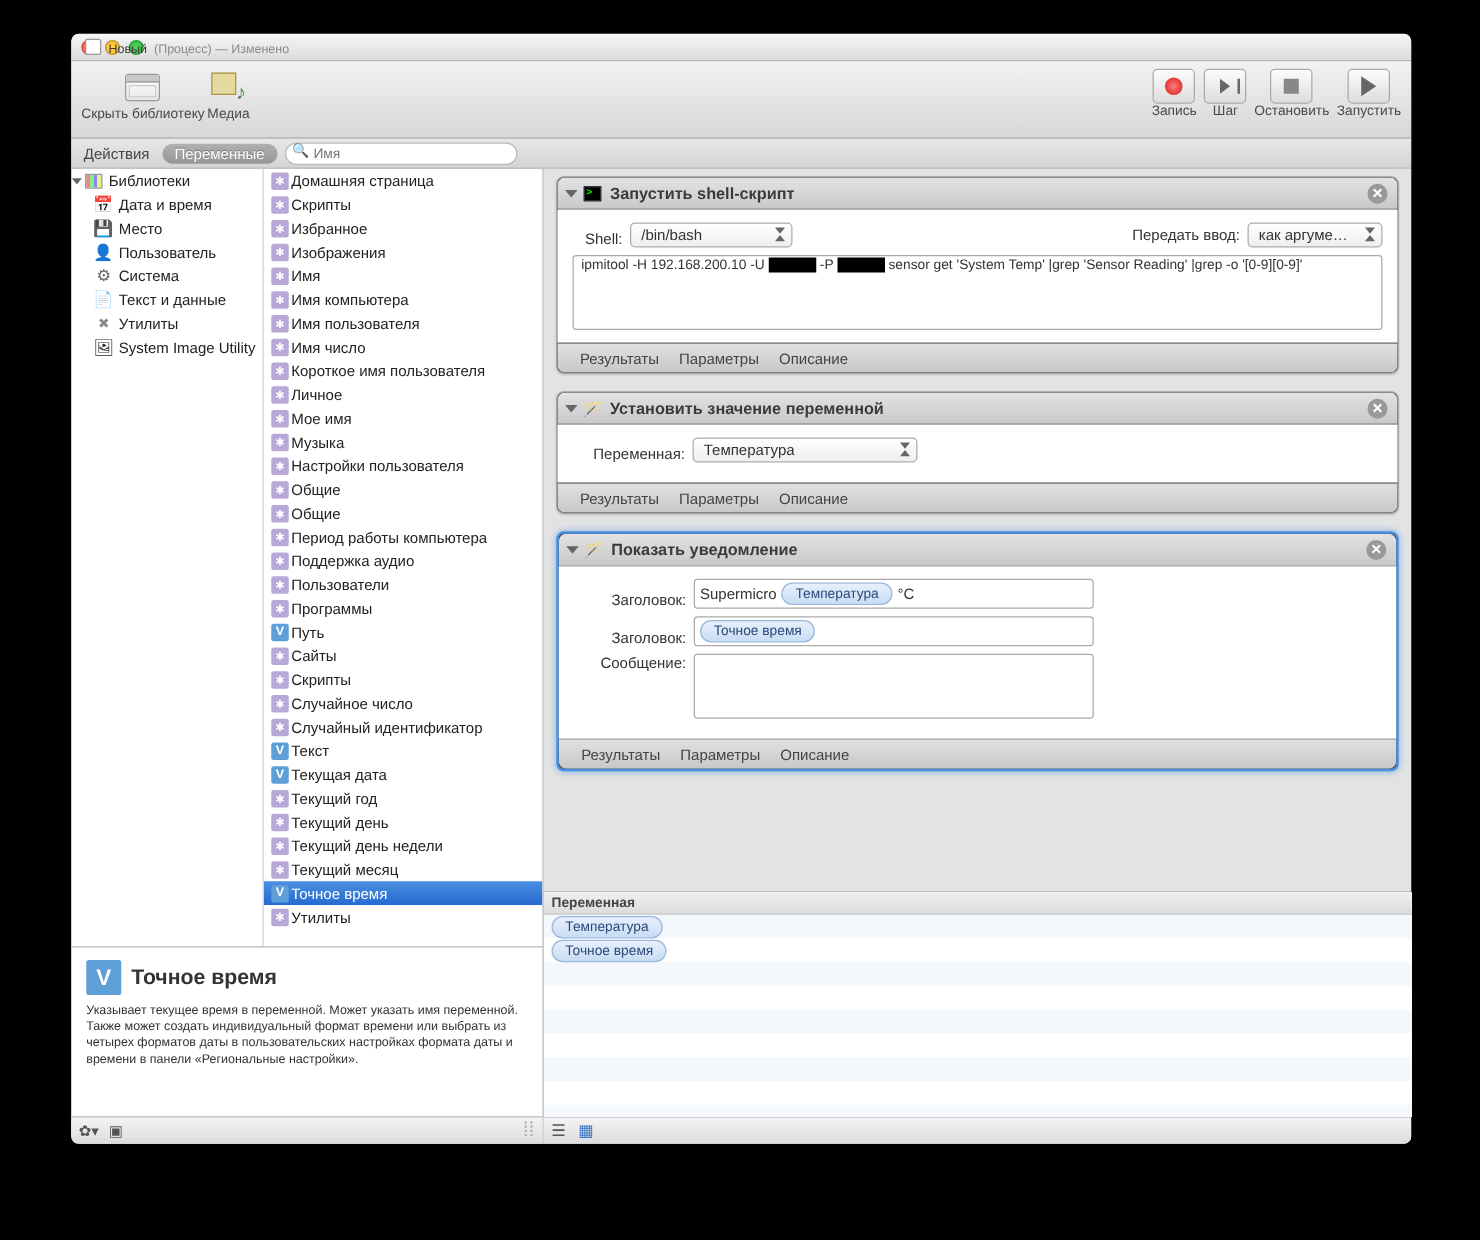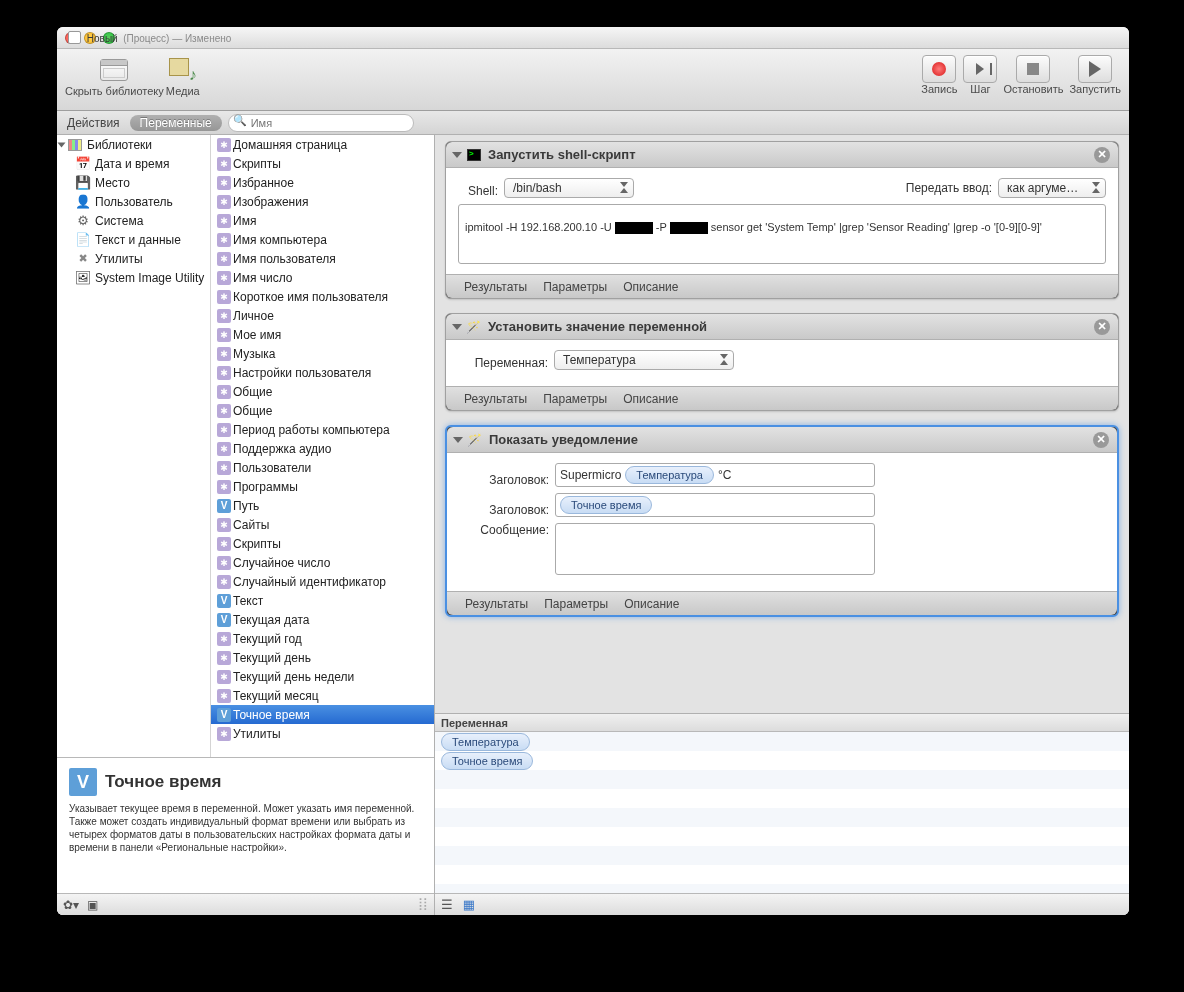--- a/index.html
+++ b/index.html
@@ -72,21 +72,21 @@
 .action-header .aicon { width:16px; height:16px; margin-right:6px; display:inline-flex; align-items:center; justify-content:center; }
 .close-x { margin-left:auto; width:16px; height:16px; border-radius:50%; background:#999; color:#fff; display:flex; align-items:center; justify-content:center; font-size:11px; cursor:pointer; }
 .action-body { padding: 10px 12px; background:#fff; font-size:12px; color:#333; }
 .form-row { display:flex; align-items:flex-end; margin-bottom:6px; gap:6px; }
 .form-label { width: 90px; text-align:right; font-size:12px; }
 .select { height:20px; border:1px solid #aaa; border-radius:4px; background:linear-gradient(#fff,#eee); padding:0 18px 0 8px; font-size:12px; position:relative; display:inline-flex; align-items:center; cursor:pointer; }
 .select::after { content:""; position:absolute; right:5px; top:4px; width:0; height:0; border-left:4px solid transparent; border-right:4px solid transparent; border-top:5px solid #666; }
 .select::before { content:""; position:absolute; right:5px; bottom:4px; width:0; height:0; border-left:4px solid transparent; border-right:4px solid transparent; border-bottom:5px solid #666; display:none; }
 .select.updown::before { display:block; }
 .select.updown::after { top:3px; }
-.textarea { width: 100%; border:1px solid #aaa; border-radius:3px; padding:16px 6px; font-size:11px; font-family: Monaco, monospace; min-height:60px; background:#fff; }
+.textarea { width: 100%; border:1px solid #aaa; border-radius:3px; padding:0 6px; font-size:11px; font-family: Monaco, monospace; min-height:60px; background:#fff; }
 .text-input { border:1px solid #aaa; border-radius:3px; padding:2px 4px; font-size:12px; background:#fff; }
 .pill { display:inline-flex; align-items:center; height:18px; padding:0 10px; border-radius:9px; background:linear-gradient(#e8f0fc,#c8dcf4); border:1px solid #9ab8dc; font-size:11px; color:#2a4a7a; }
 .action-footer { height:24px; background:linear-gradient(#e0e0e0,#c8c8c8); border-radius:0 0 6px 6px; display:flex; align-items:center; gap:16px; padding-left:18px; font-size:12px; color:#444; border-top:1px solid #b0b0b0; }
 .passinput-row { display:flex; align-items:center; justify-content:flex-end; gap:6px; position:absolute; right:12px; }
 .var-table { height: 180px; background:#fff; border-top:1px solid #b0b0b0; overflow:auto; }
 .var-header { height:18px; background:linear-gradient(#f0f0f0,#dcdcdc); border-bottom:1px solid #b8b8b8; font-size:11px; color:#444; display:flex; align-items:center; padding-left:6px; font-weight:bold; }
 .var-row { height:19px; display:flex; align-items:center; padding-left:6px; }
 .var-row:nth-child(odd){ background:#f4f7fb; }
 .var-row:nth-child(even){ background:#fff; }
 .right-footer { height:22px; border-top:1px solid #b8b8b8; background:linear-gradient(#f4f4f4,#dcdcdc); display:flex; align-items:center; padding:0 6px; gap:10px; }

